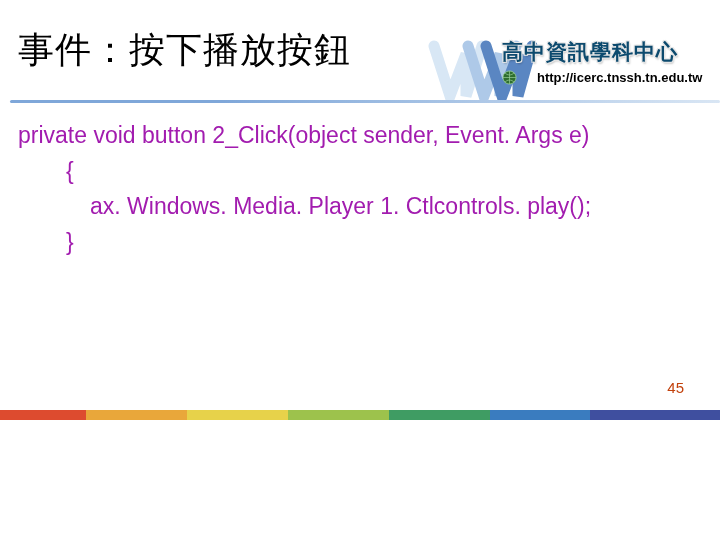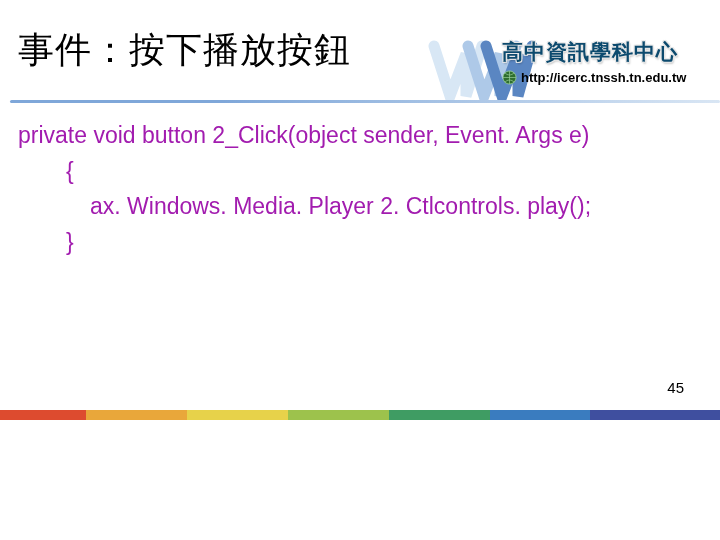--- a/index.html
+++ b/index.html
@@ -50,21 +50,21 @@
        1px -1px 0 #e6e6e6,
       -1px  1px 0 #e6e6e6,
        1px  1px 0 #e6e6e6,
        1px 2px 2px rgba(0,0,0,0.25);
     letter-spacing: 1px;
   }
   .url-row {
     margin-top: 4px;
     display: flex;
     align-items: center;
-    gap: 4px;
+    gap: 20px;
   }
   .globe {
     width: 15px;
     height: 15px;
     flex: 0 0 15px;
   }
   .url {
     font-family: Arial, sans-serif;
     font-weight: bold;
     font-size: 13px;
@@ -99,21 +99,21 @@
     color: #a21caf;
   }
   .code-line { white-space: pre; }
   .indent1 { padding-left: 48px; }
   .indent2 { padding-left: 72px; }
   .page-num {
     position: absolute;
     right: 36px;
     bottom: 24px;
     font-size: 15px;
-    color: #000000;
+    color: #c2410c;
     font-family: Arial, sans-serif;
   }
   .bottom-stripe {
     position: absolute;
     left: 0;
     right: 0;
     bottom: 0;
     height: 10px;
     background: linear-gradient(to right,
       #dd4b2f 0%, #dd4b2f 12%,
@@ -152,20 +152,20 @@
         <span class="url">http://icerc.tnssh.tn.edu.tw</span>
       </div>
     </div>
   </div>
 
   <div class="divider"></div>
 
   <div class="body">
     <div class="code-line">private void button 2_Click(object sender, Event. Args e)</div>
     <div class="code-line indent1">{</div>
-    <div class="code-line indent2">ax. Windows. Media. Player 2. Ctlcontrols. play();</div>
+    <div class="code-line indent2">ax. Windows. Media. Player 1. Ctlcontrols. play();</div>
     <div class="code-line indent1">}</div>
   </div>
 
   <div class="page-num">45</div>
 
   <div class="bottom-stripe"></div>
 </div>
 
 </body></html>

